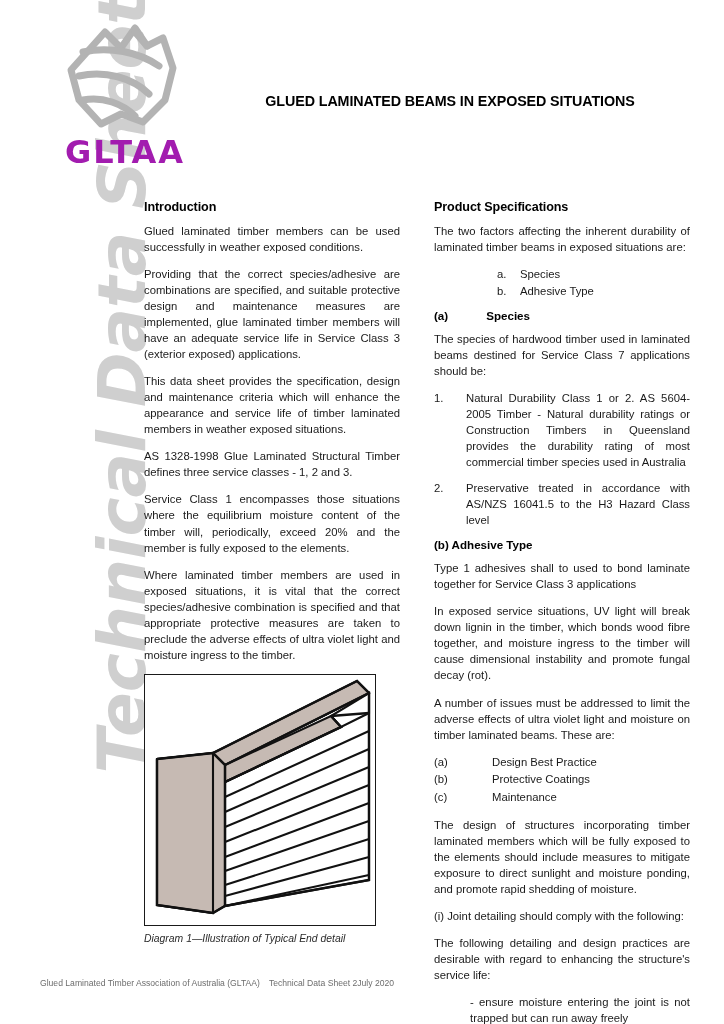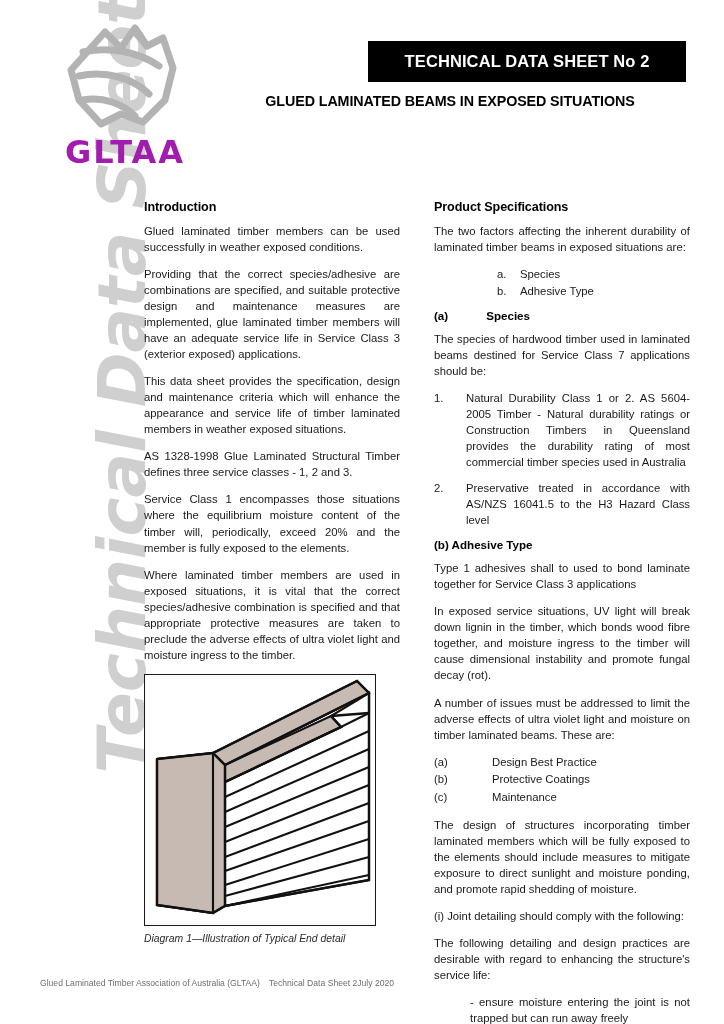--- a/index.html
+++ b/index.html
@@ -255,21 +255,20 @@
           <path d="M44 10 L60 26 L74 6 L86 24 L102 16 L112 46 L104 78 L82 100 L60 92 L40 102 L18 78 L10 48 Z"></path>
           <path d="M22 30 C48 24 78 30 98 44"></path>
           <path d="M18 54 C44 48 72 56 88 72"></path>
           <path d="M22 78 C42 74 62 82 74 94"></path>
           <path d="M74 10 L86 24"></path>
         </g>
       </svg>
       <span class="logo-text">GLTAA</span>
     </div>
 
-    <div class="title-bar">TECHNICAL DATA SHEET No 2</div>
     <div class="subtitle">GLUED LAMINATED BEAMS IN EXPOSED SITUATIONS</div>
   </div>
 
   <div class="columns">
 
     <div class="col col-left">
 
       <h2 class="sec">Introduction</h2>
       <p class="body">Glued laminated timber members can be used successfully in weather exposed conditions.</p>
       <p class="body">Providing that the correct species/adhesive are combinations are specified, and suitable protective design and maintenance measures are implemented, glue laminated timber members will have an adequate service life in Service Class 3 (exterior exposed) applications.</p>

